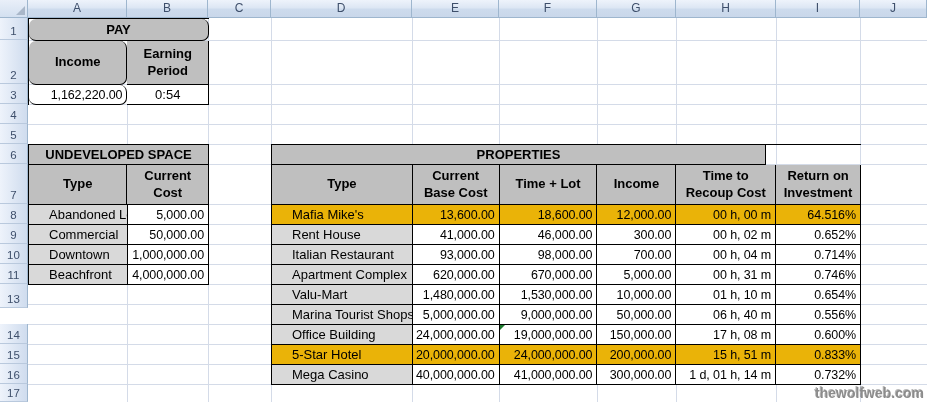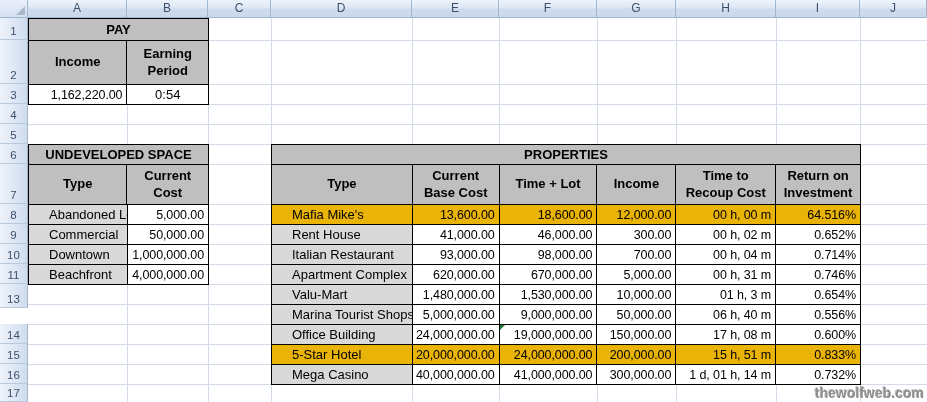--- a/index.html
+++ b/index.html
@@ -48,21 +48,21 @@
   .cell.ctr{justify-content:center;}
   .tr{display:flex;}
   .tr.hl .cell{background:#eab308;}
   .f14{position:relative;}
   .err-tri{
     position:absolute;left:0;top:0;width:0;height:0;
     border-top:5px solid #1e7c2f;border-right:5px solid transparent;
   }
   
   #pay-table{left:28px;top:18px;width:181px;}
-  #pay-table .tr .cell:nth-child(1){width:99px;}
+  #pay-table .tr .cell:nth-child(1){width:99px;border-radius:7px;}
   #pay-table .tr .cell:nth-child(2){width:82px;}
   
   #undev-table{left:28px;top:144px;width:181px;}
   #undev-table .tr .cell:nth-child(1){width:99px;}
   #undev-table .tr .cell:nth-child(2){width:82px;}
   
   #prop-table{left:271px;top:144px;width:590px;}
   #prop-table .tr .cell:nth-child(1){width:141px;}
   #prop-table .tr .cell:nth-child(2){width:87px;}
   #prop-table .tr .cell:nth-child(3){width:98px;}
@@ -184,21 +184,21 @@
       <div class="cell num r20">1,000,000.00</div>
     </div>
     <div class="tr">
       <div class="cell lab r20">Beachfront</div>
       <div class="cell num r20">4,000,000.00</div>
     </div>
   </div>
 
   <div class="xtable" id="prop-table">
     <div class="tr">
-      <div class="cell title r20" style="width:589px">PROPERTIES</div>
+      <div class="cell title r20" style="width:494px">PROPERTIES</div>
     </div>
     <div class="tr">
       <div class="cell hdr r40">Type</div>
       <div class="cell hdr r40">Current
 Base Cost</div>
       <div class="cell hdr r40">Time + Lot</div>
       <div class="cell hdr r40">Income</div>
       <div class="cell hdr r40">Time to
 Recoup Cost</div>
       <div class="cell hdr r40">Return on
@@ -235,21 +235,21 @@
       <div class="cell num r20">670,000.00</div>
       <div class="cell num r20">5,000.00</div>
       <div class="cell num r20">00 h, 31 m</div>
       <div class="cell num r20">0.746%</div>
     </div>
     <div class="tr">
       <div class="cell lab r20">Valu-Mart</div>
       <div class="cell num r20">1,480,000.00</div>
       <div class="cell num r20">1,530,000.00</div>
       <div class="cell num r20">10,000.00</div>
-      <div class="cell num r20">01 h, 3 m</div>
+      <div class="cell num r20">01 h, 10 m</div>
       <div class="cell num r20">0.654%</div>
     </div>
     <div class="tr">
       <div class="cell lab r20">Marina Tourist Shops</div>
       <div class="cell num r20">5,000,000.00</div>
       <div class="cell num r20">9,000,000.00</div>
       <div class="cell num r20">50,000.00</div>
       <div class="cell num r20">06 h, 40 m</div>
       <div class="cell num r20">0.556%</div>
     </div>

